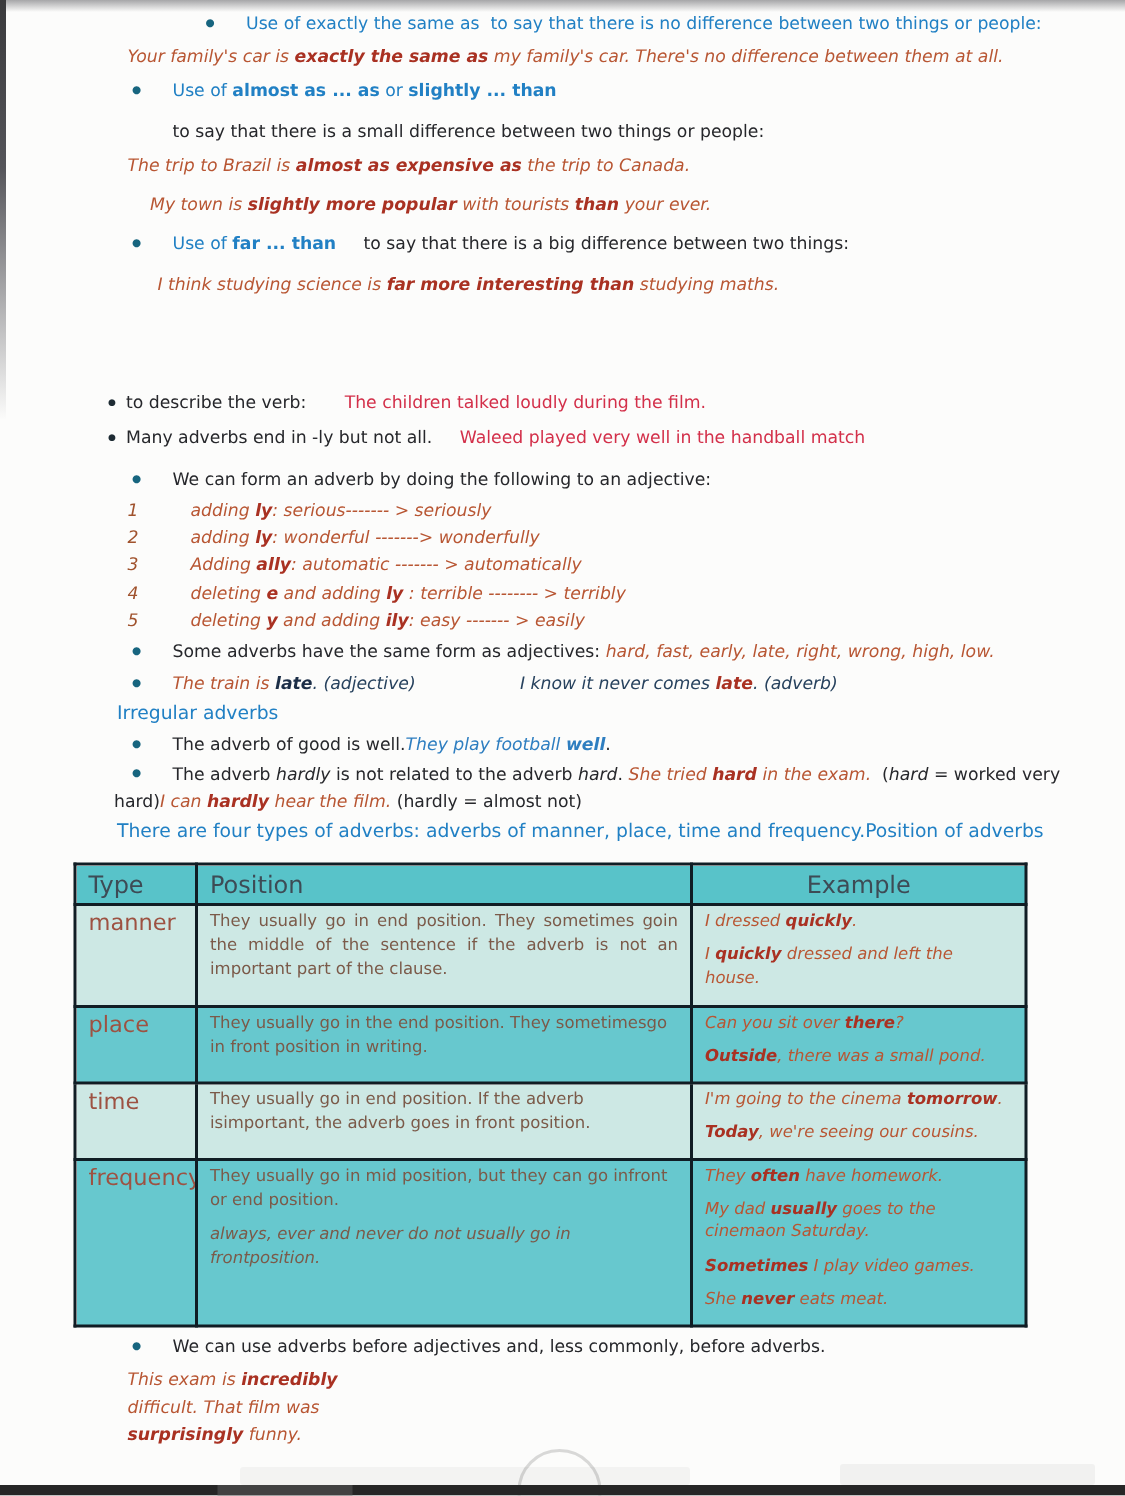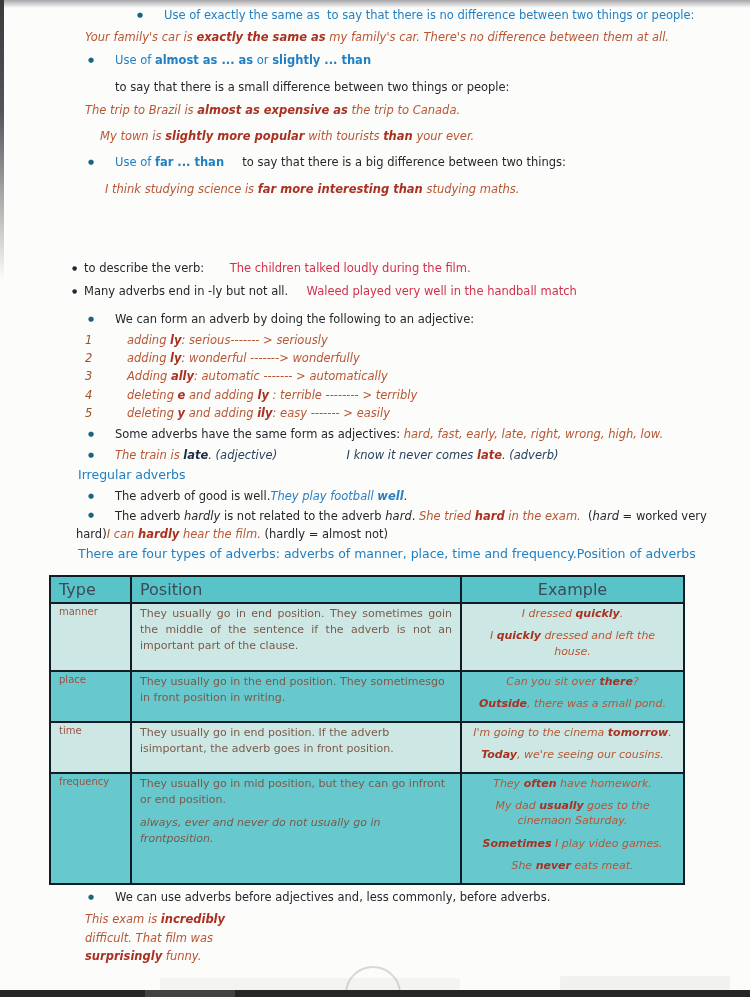--- a/index.html
+++ b/index.html
@@ -77,25 +77,25 @@
   }
   #grammar-table th{
     background:#58c3c9;
     color:#3d4b55;
     font-weight:normal;font-size:16px;
     text-align:left;padding:3px 8px;
   }
   #grammar-table th.th-example{text-align:center;}
   tr.row-pale td{background:#cde8e4;}
   tr.row-teal td{background:#67c8ce;}
-  td.cell-type{color:#9d5242;font-size:10px;padding-top:4px;}
+  td.cell-type{color:#9d5242;font-size:15px;padding-top:4px;}
   td.cell-position{color:#7b5a49;line-height:1.45;padding-top:4px;}
   .pos-para{margin:0 0 8px 0;}
   .pos-para.posi{font-style:italic;}
-  td.cell-example{line-height:1.4;padding-top:4px;text-align:center;}
+  td.cell-example{line-height:1.4;padding-top:4px;}
   .ex-para{margin:0 0 7px 0;}
   
   #play-ghost{
     position:absolute;left:345px;top:966px;width:52px;height:52px;
     border:2px solid rgba(150,150,150,0.35);border-radius:50%;
   }
   #bottom-ghost-1{
     position:absolute;left:160px;top:978px;width:300px;height:12px;
     background:rgba(0,0,0,0.035);border-radius:2px;
   }

